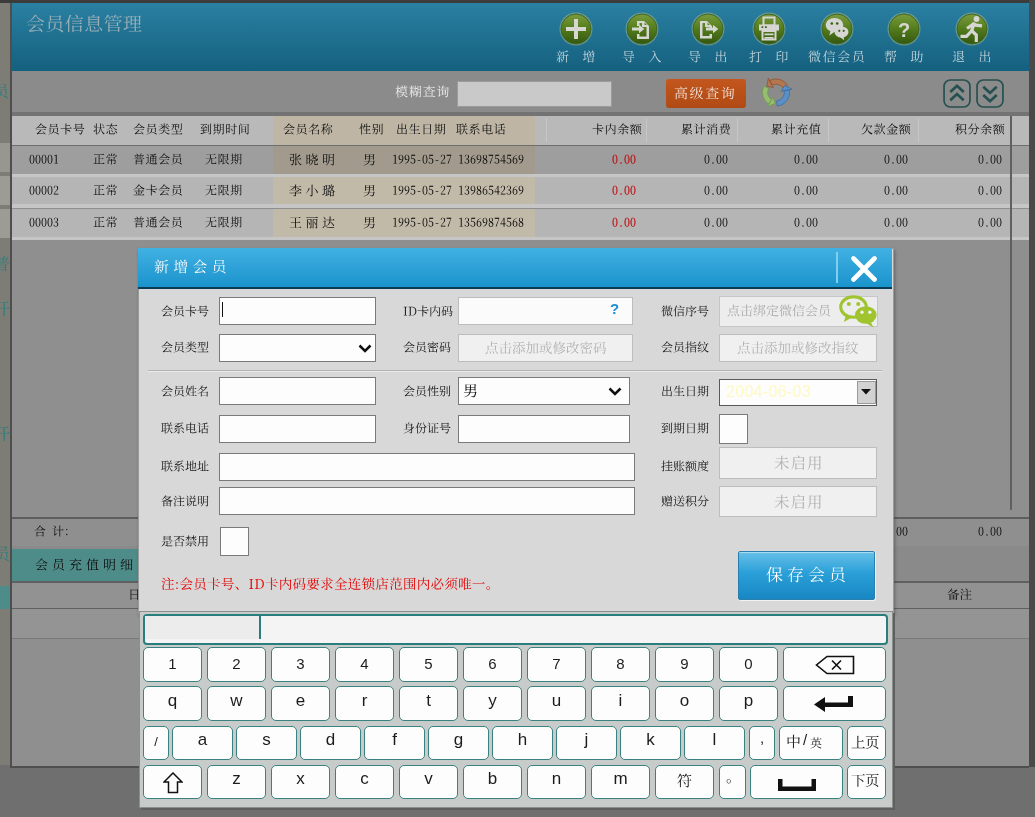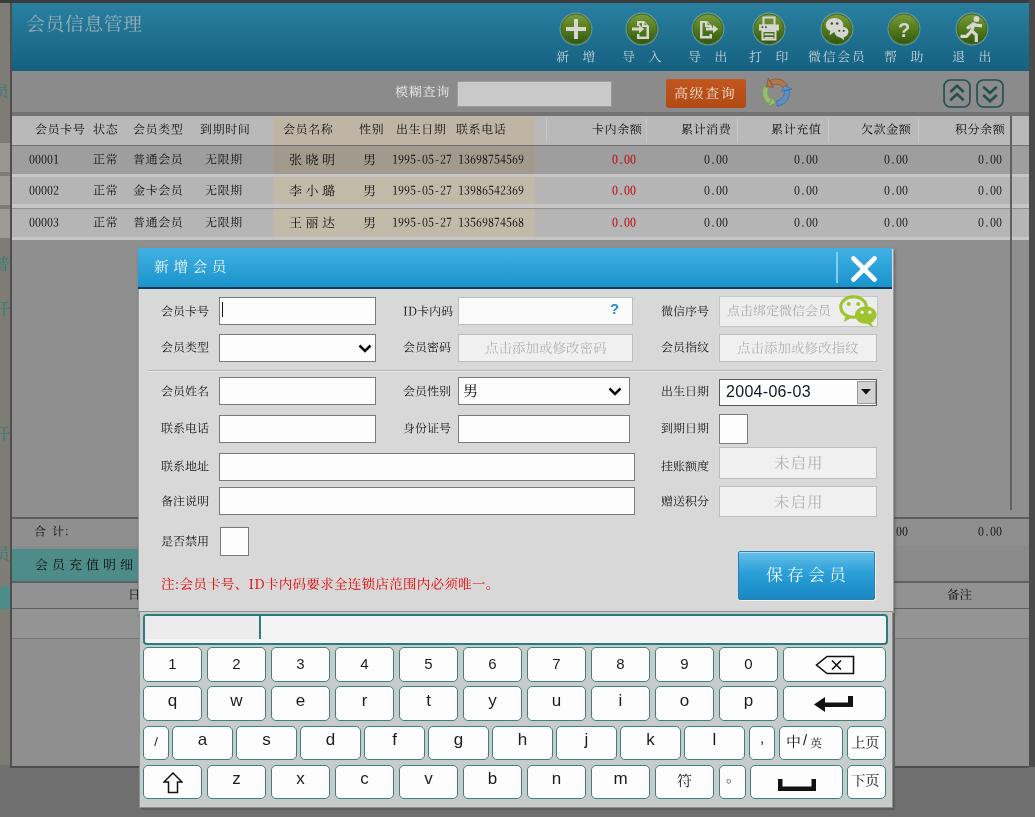--- a/index.html
+++ b/index.html
@@ -1,17 +1,17 @@
 <!DOCTYPE html>
 <html><head><meta charset="utf-8"><title>p</title><style>
 html,body{margin:0;padding:0}
 #root{position:relative;width:1035px;height:817px;overflow:hidden;background:#6f6f6f;font-family:"Liberation Sans",sans-serif}
 .a{position:absolute}
 .t{position:absolute}
-.txt{position:absolute;font-family:"Liberation Sans",sans-serif;color:#0f172a;white-space:pre}
+.txt{position:absolute;font-family:"Liberation Sans",sans-serif;color:#fef9c3;white-space:pre}
 .key{position:absolute;background:#fdfdfd;border:1px solid #3a8280;border-radius:5px}
 </style></head><body>
 <svg width="0" height="0" style="position:absolute">
     <defs>
       <path id="g4ea4" d="M868 729 819 660H51L60 630H930C944 630 954 635 956 646C924 680 868 729 868 729ZM393 840 382 832C427 796 479 733 492 679C566 632 616 787 393 840ZM615 595 605 585C687 529 795 429 832 352C919 307 946 489 615 595ZM411 558 314 605C273 517 181 405 83 337L92 323C212 376 317 469 374 547C397 543 406 548 411 558ZM751 400 652 442C618 351 566 268 496 194C419 258 359 336 320 428L303 416C339 315 393 230 461 160C355 62 214 -16 39 -62L45 -78C236 -42 387 29 501 121C608 27 745 -38 904 -78C914 -46 938 -25 969 -21L971 -9C809 20 661 75 544 158C617 226 672 304 710 388C735 384 745 389 751 400Z"></path>
       <path id="g666e" d="M178 633 166 627C200 585 236 518 240 464C302 410 367 547 178 633ZM757 638C730 572 696 500 668 457L684 447C725 481 773 532 813 580C834 577 846 585 851 596ZM645 840C626 795 598 732 574 688H396C430 708 424 795 276 837L265 830C300 797 343 739 353 693L362 688H103L111 658H371V423H43L52 393H929C943 393 953 398 955 409C922 439 870 480 870 480L824 423H623V658H886C900 658 909 663 912 674C880 704 827 744 827 744L782 688H604C641 720 682 760 709 792C731 791 743 799 747 811ZM435 658H559V423H435ZM703 136V13H295V136ZM703 166H295V284H703ZM230 312V-77H240C268 -77 295 -61 295 -55V-17H703V-73H713C734 -73 768 -58 769 -52V271C788 275 804 283 811 291L730 353L693 312H301L230 345Z"></path>
       <path id="g5f00" d="M832 811 785 753H78L87 723H305V434V415H39L47 386H304C297 207 248 58 40 -62L51 -76C308 30 364 202 372 386H622V-76H633C668 -76 690 -59 690 -53V386H945C959 386 968 391 971 402C939 434 886 477 886 477L840 415H690V723H891C905 723 915 728 917 739C884 770 832 811 832 811ZM373 436V723H622V415H373Z"></path>
       <path id="g5458" d="M525 137 518 119C680 62 802 -7 869 -67C949 -126 1063 34 525 137ZM576 387 475 397C472 180 476 36 58 -60L67 -78C532 9 535 156 544 362C565 364 574 375 576 387ZM237 101V437H779V110H789C810 110 842 125 843 131V428C861 431 875 438 881 445L805 505L770 466H243L172 499V80H183C211 80 237 95 237 101ZM294 543V575H730V537H740C762 537 794 552 795 558V740C812 743 827 750 833 757L756 816L721 778H299L229 810V522H239C266 522 294 537 294 543ZM730 749V604H294V749Z"></path>
       <path id="g4f1a" d="M519 785C593 647 746 520 908 441C916 465 939 486 967 491L969 505C794 573 628 677 538 797C562 799 574 804 578 816L464 842C408 704 203 511 36 420L44 406C229 489 424 647 519 785ZM659 556 611 496H245L253 467H723C737 467 746 472 748 483C714 515 659 556 659 556ZM819 382 768 319H82L91 290H885C900 290 910 295 913 306C877 339 819 382 819 382ZM613 196 602 187C645 147 698 93 741 39C535 28 341 19 225 16C325 74 437 159 498 220C519 215 533 223 538 232L443 287C395 214 272 82 178 28C169 24 150 20 150 20L184 -67C191 -65 198 -59 204 -50C430 -27 624 -1 757 18C779 -11 798 -40 809 -65C893 -115 929 56 613 196Z"></path>
       <path id="g4fe1" d="M552 849 542 842C583 803 630 736 638 682C705 632 760 779 552 849ZM826 440 784 384H381L389 354H881C894 354 903 359 906 370C876 400 826 440 826 440ZM827 576 784 521H380L388 491H881C894 491 904 496 907 507C876 537 827 576 827 576ZM884 720 837 660H312L320 630H944C957 630 967 635 970 646C938 677 884 720 884 720ZM268 559 229 574C265 641 296 713 323 787C345 786 357 795 361 805L256 838C205 645 117 449 32 325L46 315C91 360 134 415 173 477V-78H185C210 -78 237 -62 238 -56V541C255 544 265 550 268 559ZM462 -57V-2H806V-66H816C838 -66 870 -51 871 -45V212C890 215 906 223 912 230L832 292L796 252H468L398 283V-79H408C435 -79 462 -64 462 -57ZM806 222V28H462V222Z"></path>

